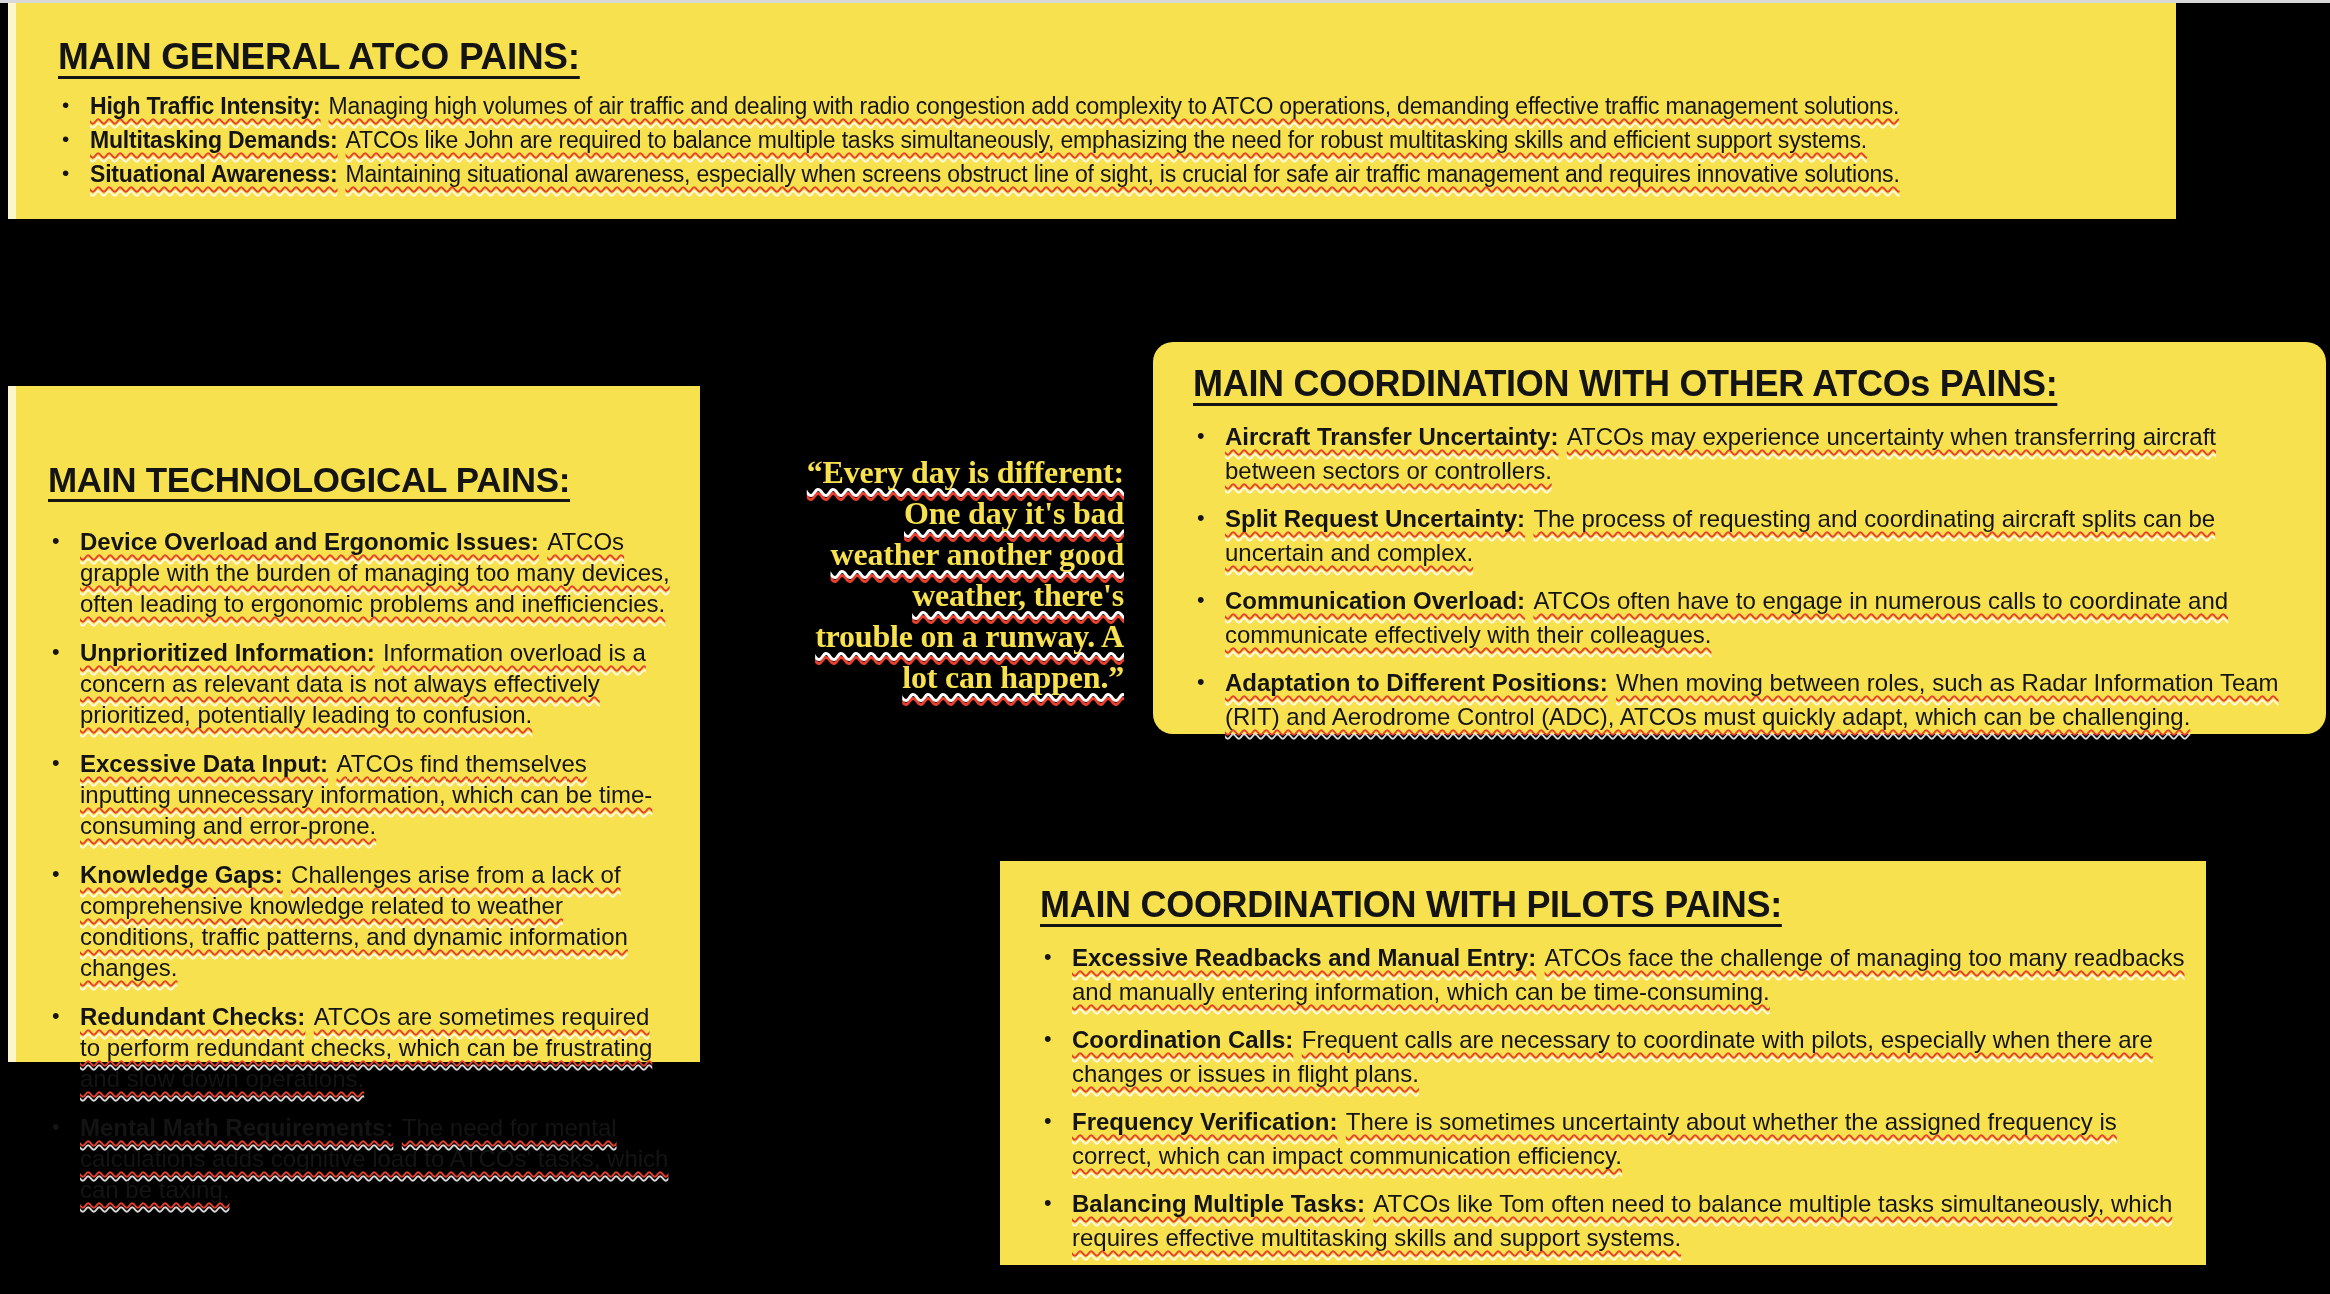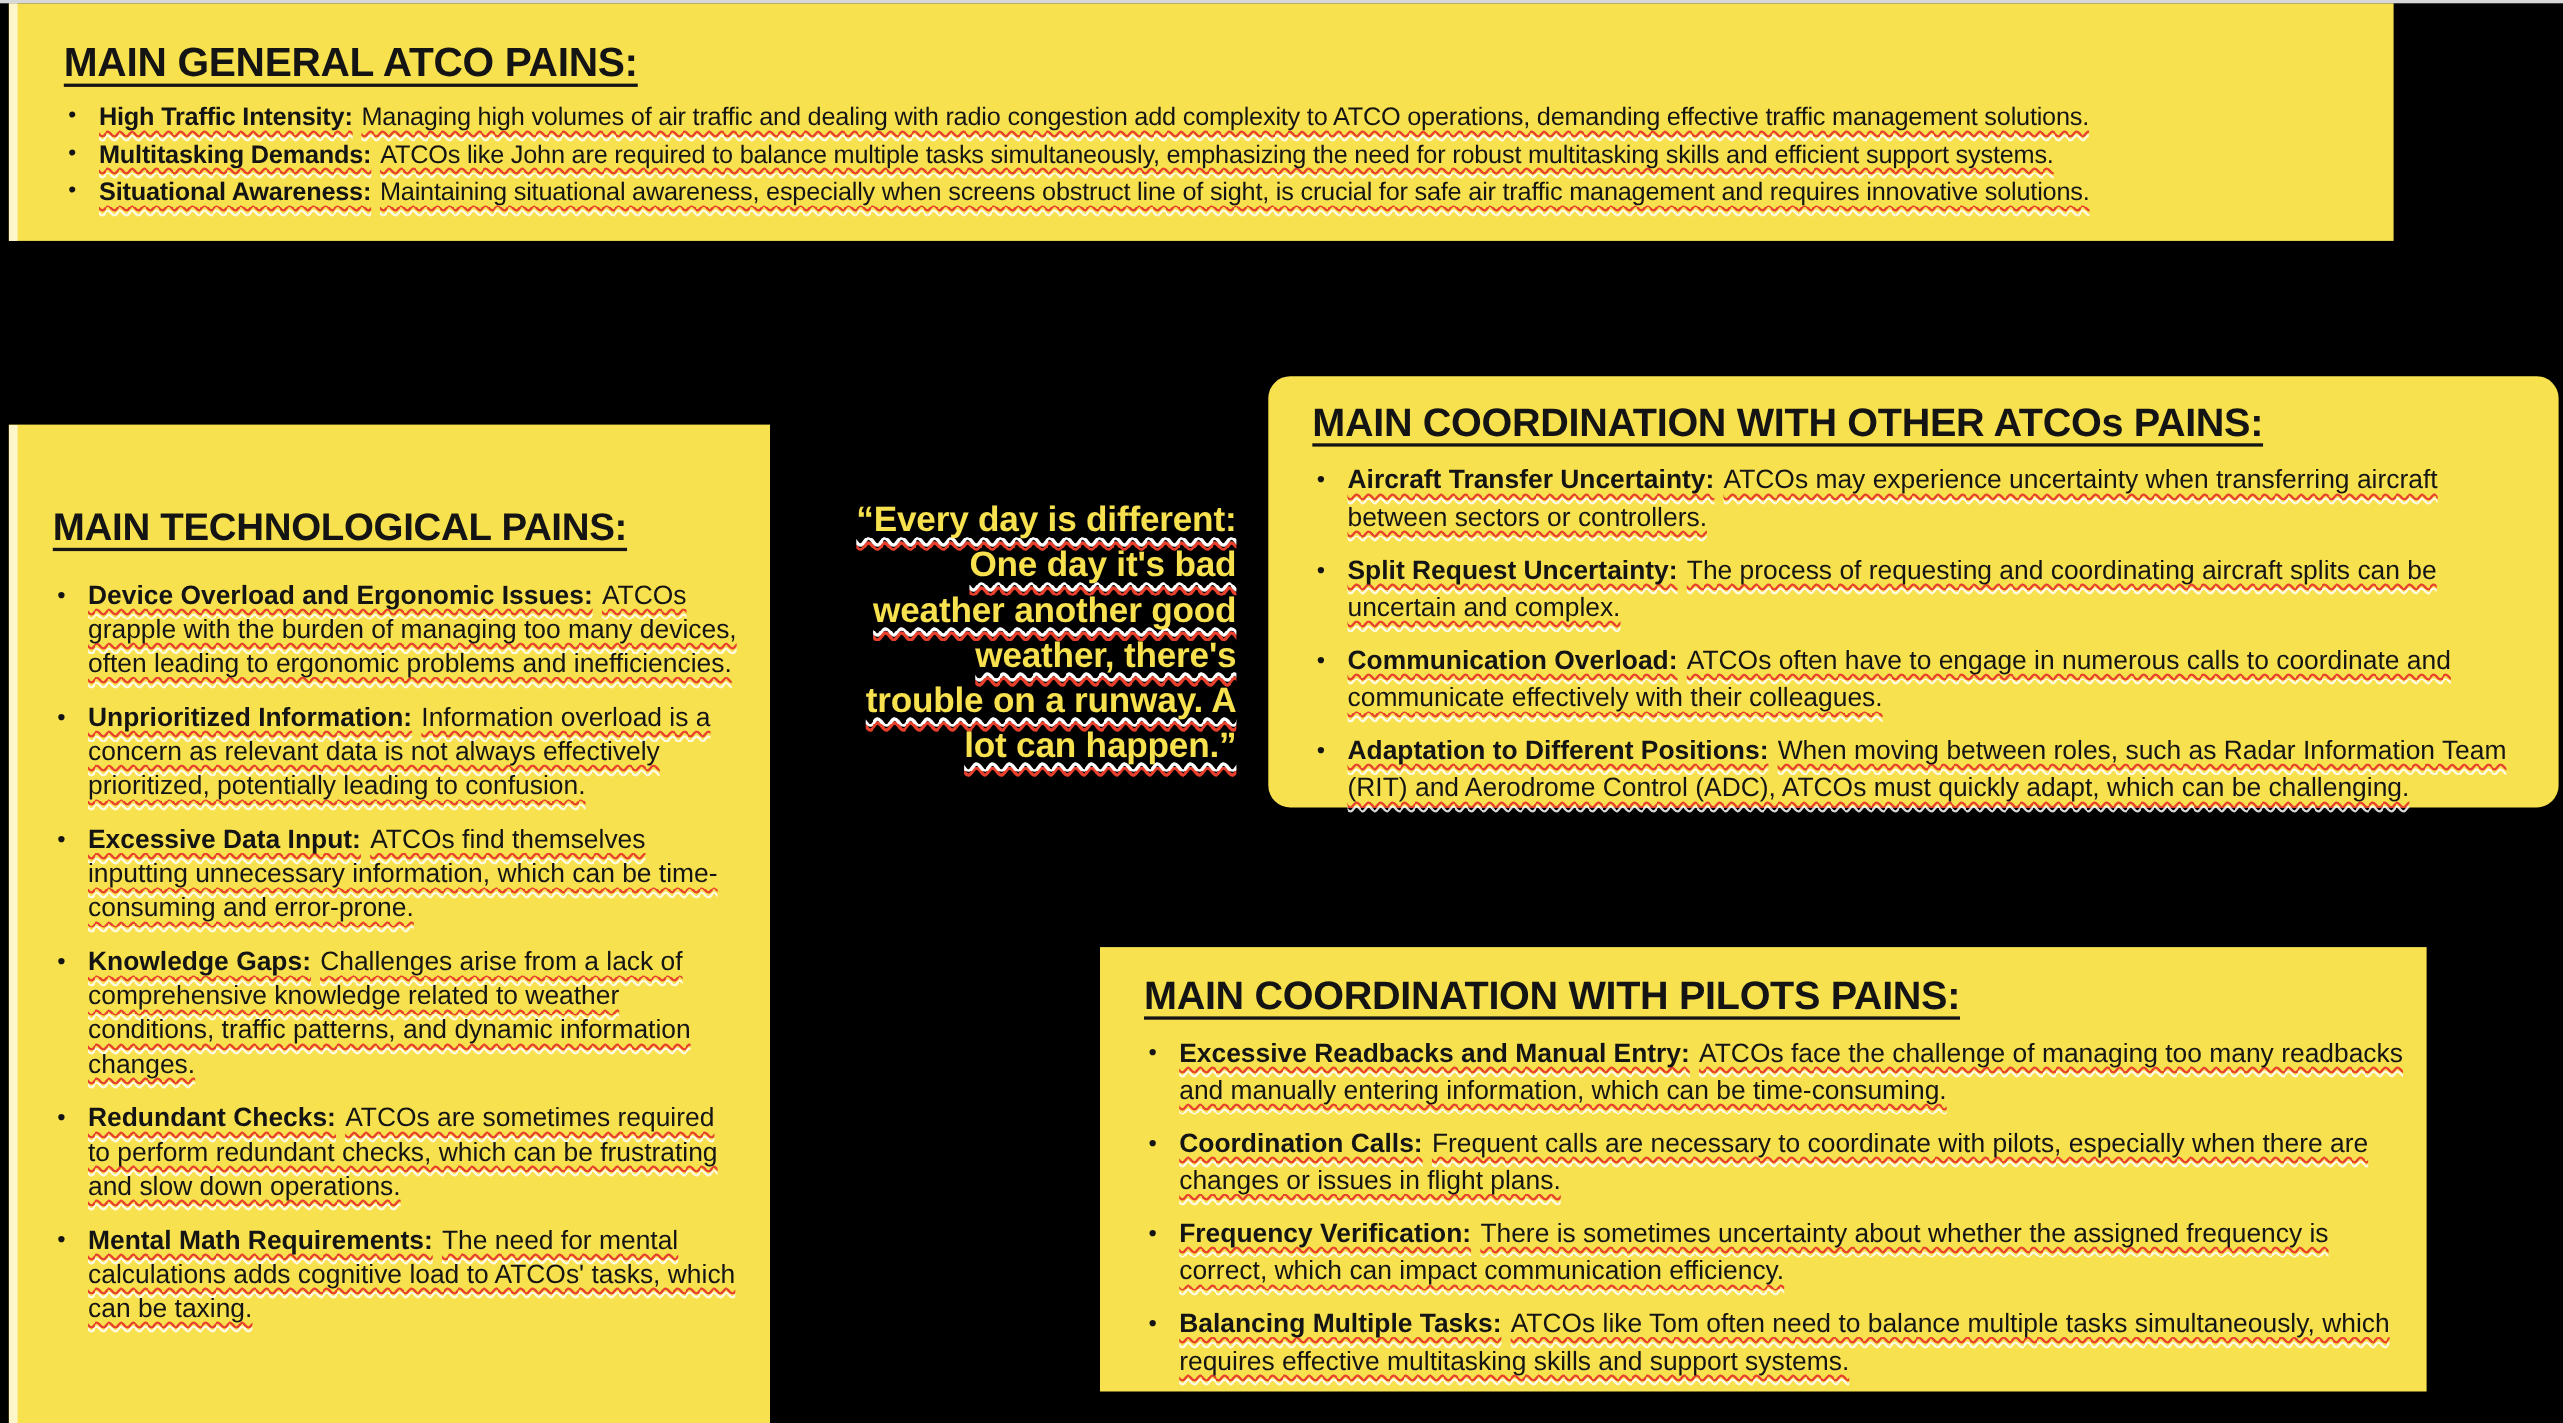--- a/index.html
+++ b/index.html
@@ -66,21 +66,21 @@
     text-decoration-skip-ink:none;
   }
 
   
   .note-general{ left:8px; top:3px; width:2168px; height:216px; padding:34px 20px 0 50px; }
   .note-general .note-title{ font-size:37px; line-height:40px; margin-bottom:12px; }
   .note-general ul{ font-size:23px; letter-spacing:-0.2px; }
   .note-general li{ line-height:34px; }
 
   
-  .note-tech{ left:8px; top:386px; width:692px; height:908px; padding:74px 26px 16px 40px; }
+  .note-tech{ left:8px; top:386px; width:692px; height:676px; padding:74px 26px 16px 40px; }
   .note-tech .note-title{ font-size:35px; line-height:40px; margin-bottom:26px; }
   .note-tech ul{ font-size:24px; }
   .note-tech li{ line-height:31px; margin-bottom:18px; }
 
   
   .note-atcos{ left:1153px; top:342px; width:1173px; height:392px; padding:22px 30px 0 40px;border-radius:20px; }
   .note-atcos .note-title{ font-size:36px; line-height:40px; margin-bottom:16px; }
   .note-atcos ul{ font-size:24px; }
   .note-atcos li{ line-height:34px; margin-bottom:14px; }
 
@@ -92,20 +92,21 @@
 
   
   .quote{
     position:absolute; left:726px; top:452px; width:398px;
     text-align:right;
     color:var(--yellow);
     font-weight:bold;
     font-size:32px;
     line-height:41px;
     letter-spacing:-0.2px;
+    font-family:Liberation Serif, serif;
   }
   .q-line{
     display:block;
     white-space:nowrap;
     text-decoration-line:underline;
     text-decoration-style:wavy;
     text-decoration-color:var(--red);
     text-decoration-thickness:3px;
     text-underline-offset:9px;
     text-decoration-skip-ink:none;

